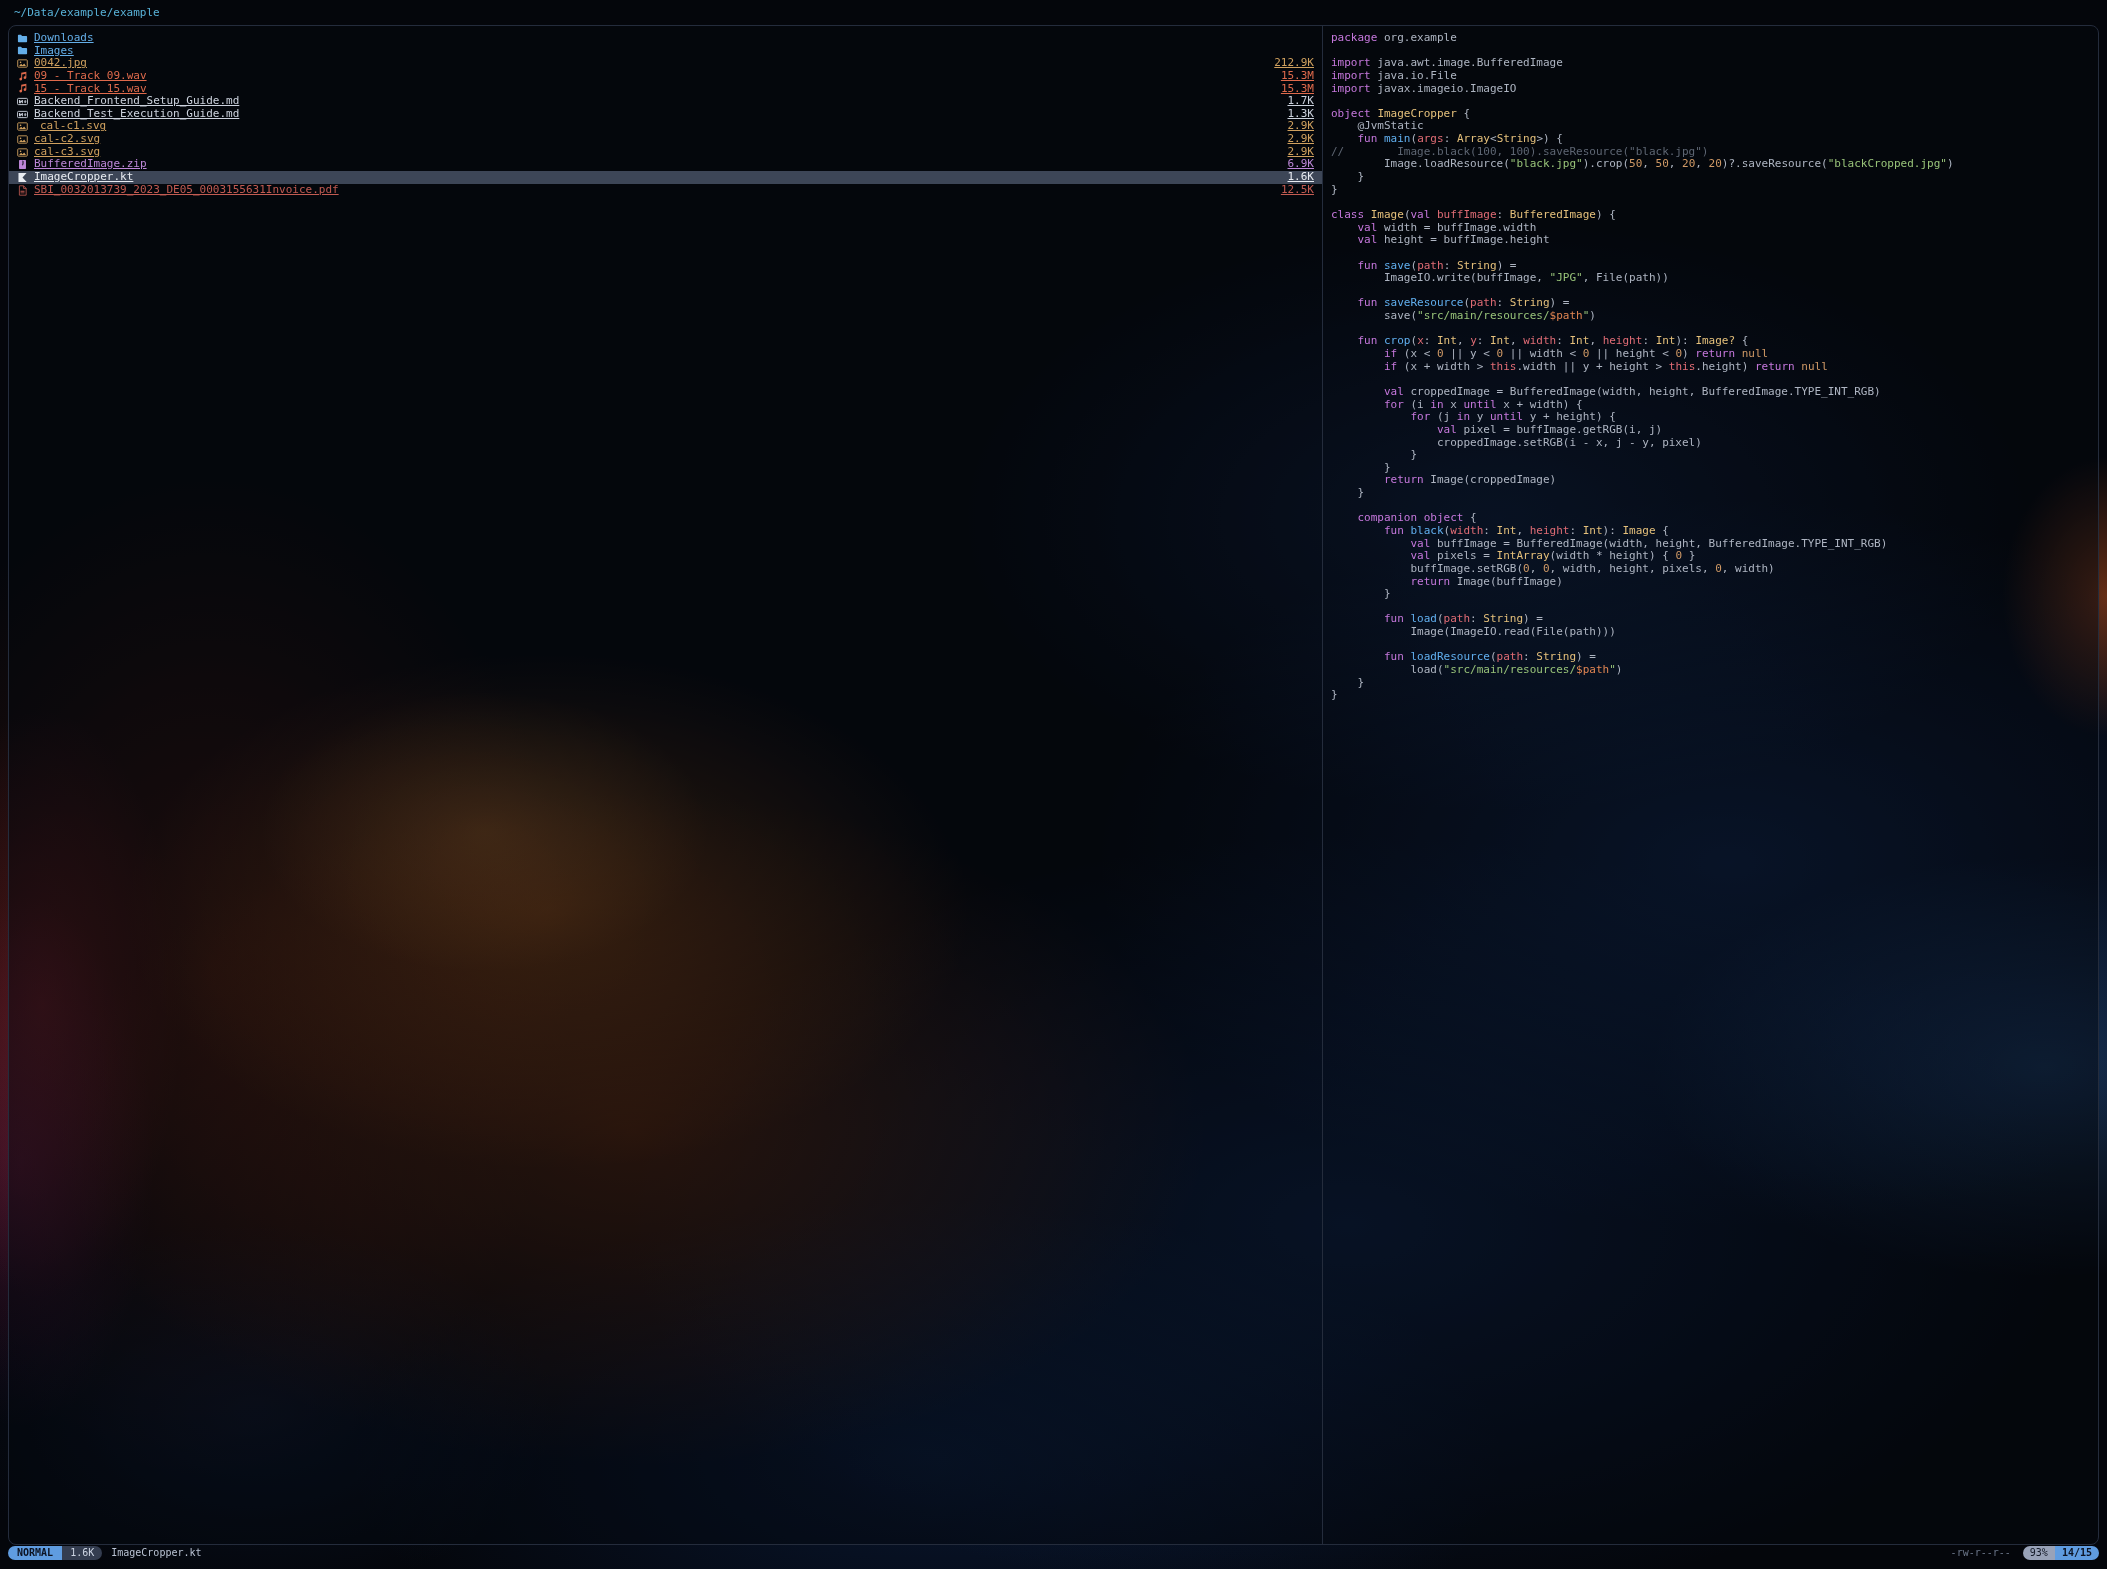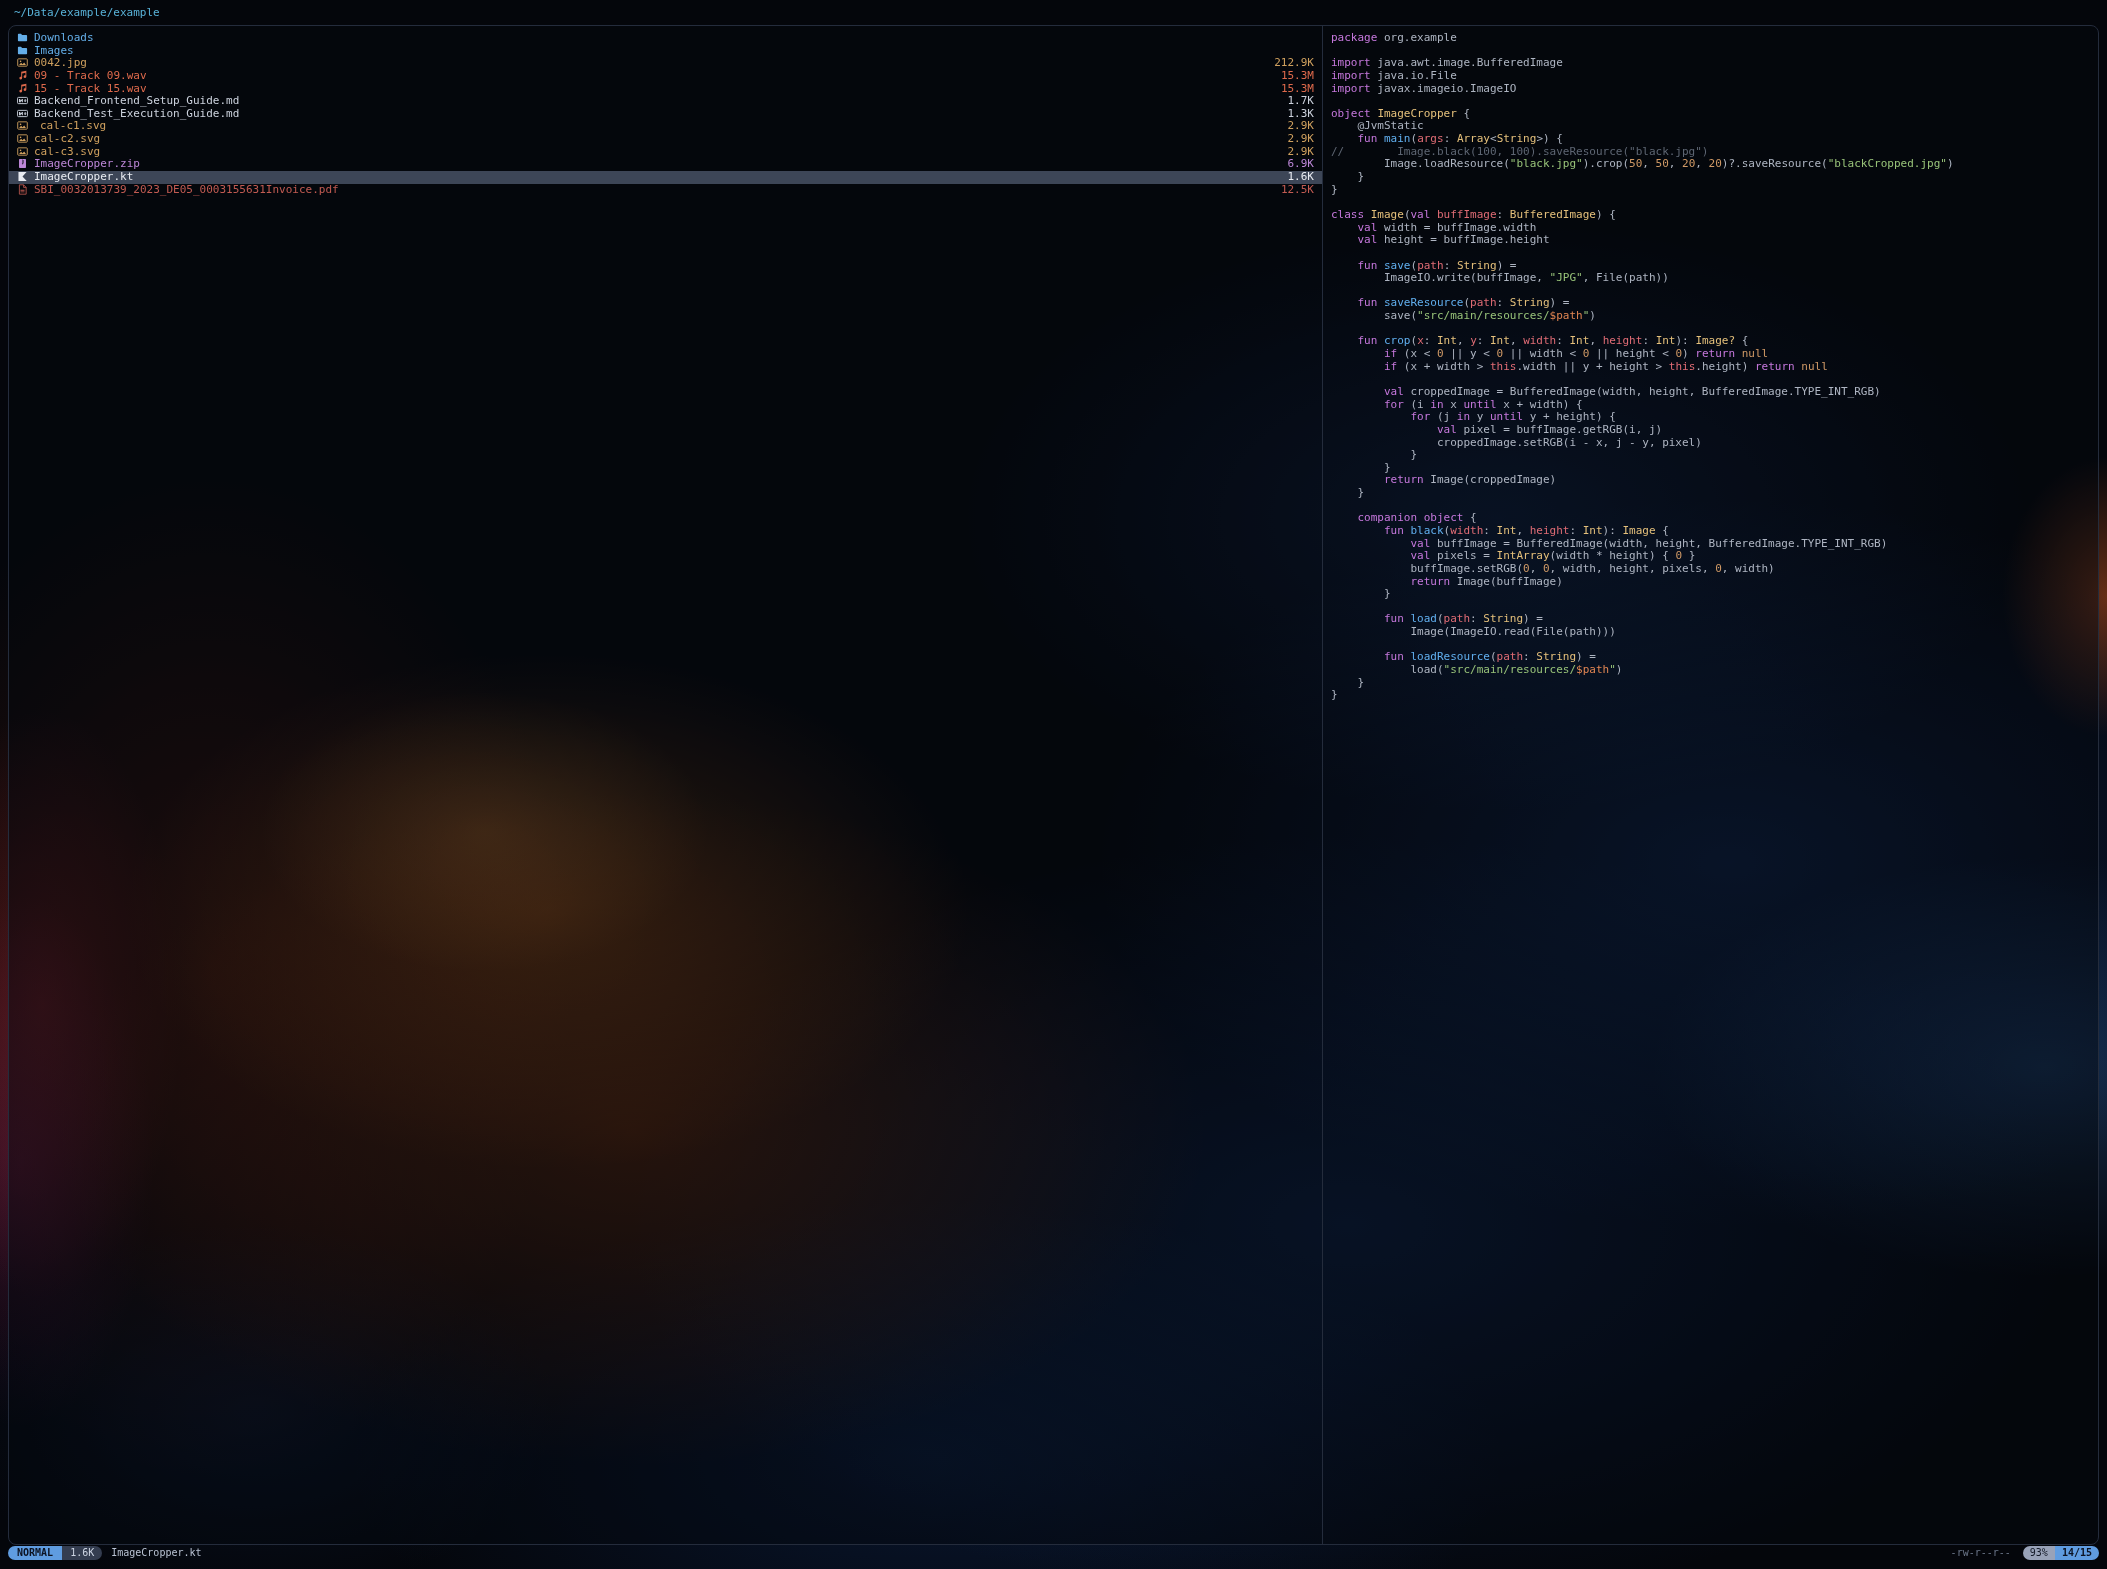--- a/index.html
+++ b/index.html
@@ -37,22 +37,22 @@
   .col { box-sizing:border-box; height:100%; }
   .col.parent { width:188px; border-right:1px solid var(--border,#242c3c); padding-top:7px; }
   .parent-item {
     margin:0 2px; height:14px; display:flex; align-items:center; gap:5px;
     background:var(--parent-item-bg,#323a4b); color:var(--parent-item-fg,#bdd0ea);
     padding:0 6px; font-size:11px; border-radius:2px; white-space:pre;
   }
   .parent-item .icon { color:var(--directory,#64aee8); }
   .col.files { flex:1; border-right:1px solid var(--border,#242c3c); padding-top:6px; min-width:0; }
   .file-row {
-    display:flex; align-items:flex-start; gap:6px; height:12.65px; line-height:12.65px;
-    padding:0 8px; font-size:11px; white-space:pre; cursor:default;
+    display:flex; align-items:center; gap:6px; height:12.65px; line-height:12.65px;
+    padding:0 8px; font-size:11px; white-space:pre; cursor:default;text-decoration:underline;
   }
   .file-row .fname { flex:1; overflow:hidden; white-space:pre; }
   .file-row .fsize { margin-left:8px; }
   .file-row.selected { background:var(--selected-bg,#3d4657); color:var(--selected-fg,#e9ecf2) !important; }
   .icon { display:inline-flex; width:11px; height:11px; flex:none; align-items:center; justify-content:center; }
   .icon svg { width:11px; height:11px; fill:currentColor; display:block; }
   .col.preview { width:775px; padding:6px 0 0 8px; overflow:hidden; }
   .code { white-space:pre; }
   .code-line { height:12.65px; line-height:12.65px; font-size:11px; white-space:pre; }
   .statusbar {
@@ -126,21 +126,21 @@
                 <path d="M2.2 8.6l2.3-2.4 1.6 1.7 1.7-1.9 2 2.6z"></path>
               </svg></span><span class="fname">cal-c2.svg</span><span class="fsize">2.9K</span></div>
           <div class="file-row" style="color: rgb(207, 160, 94);"><span class="icon"><svg viewBox="0 0 12 12">
                 <rect x="0.8" y="2" width="10.4" height="8" rx="0.8" fill="none" stroke="currentColor" stroke-width="1"></rect>
                 <circle cx="3.9" cy="4.7" r="0.9"></circle>
                 <path d="M2.2 8.6l2.3-2.4 1.6 1.7 1.7-1.9 2 2.6z"></path>
               </svg></span><span class="fname">cal-c3.svg</span><span class="fsize">2.9K</span></div>
           <div class="file-row" style="color: rgb(189, 135, 216);"><span class="icon"><svg viewBox="0 0 12 12">
                 <rect x="2.2" y="1.2" width="7.6" height="9.6" rx="0.8"></rect>
                 <path d="M5.4 1.8h1.1v1H5.4zM6.5 2.8h1.1v1H6.5zM5.4 3.8h1.1v1H5.4zM6.5 4.8h1.1v1H6.5zM5.4 5.8h1.1v1H5.4z" fill="#0a0d14"></path>
-              </svg></span><span class="fname">ImageCropper.zip</span><span class="fsize">6.9K</span></div>
+              </svg></span><span class="fname">BufferedImage.zip</span><span class="fsize">6.9K</span></div>
           <div class="file-row selected"><span class="icon"><svg viewBox="0 0 12 12">
                 <path d="M1.6 1.2h8.8L6 5.9l4.6 4.9H1.6z"></path>
               </svg></span><span class="fname">ImageCropper.kt</span><span class="fsize">1.6K</span></div>
           <div class="file-row" style="color: rgb(194, 91, 82);"><span class="icon"><svg viewBox="0 0 12 12">
                 <path d="M2.6.9h4.6L10 3.7v7.4H2.6z" fill="none" stroke="currentColor" stroke-width="0.9"></path>
                 <path d="M7.2.9v2.8H10" fill="none" stroke="currentColor" stroke-width="0.9"></path>
                 <path d="M3.8 8.2h4.4v0.9H3.8zM3.8 6.4h4.4v0.9H3.8z"></path>
               </svg></span><span class="fname">SBI_0032013739_2023_DE05_0003155631Invoice.pdf</span><span class="fsize">12.5K</span></div>
         </div>
     </div>

